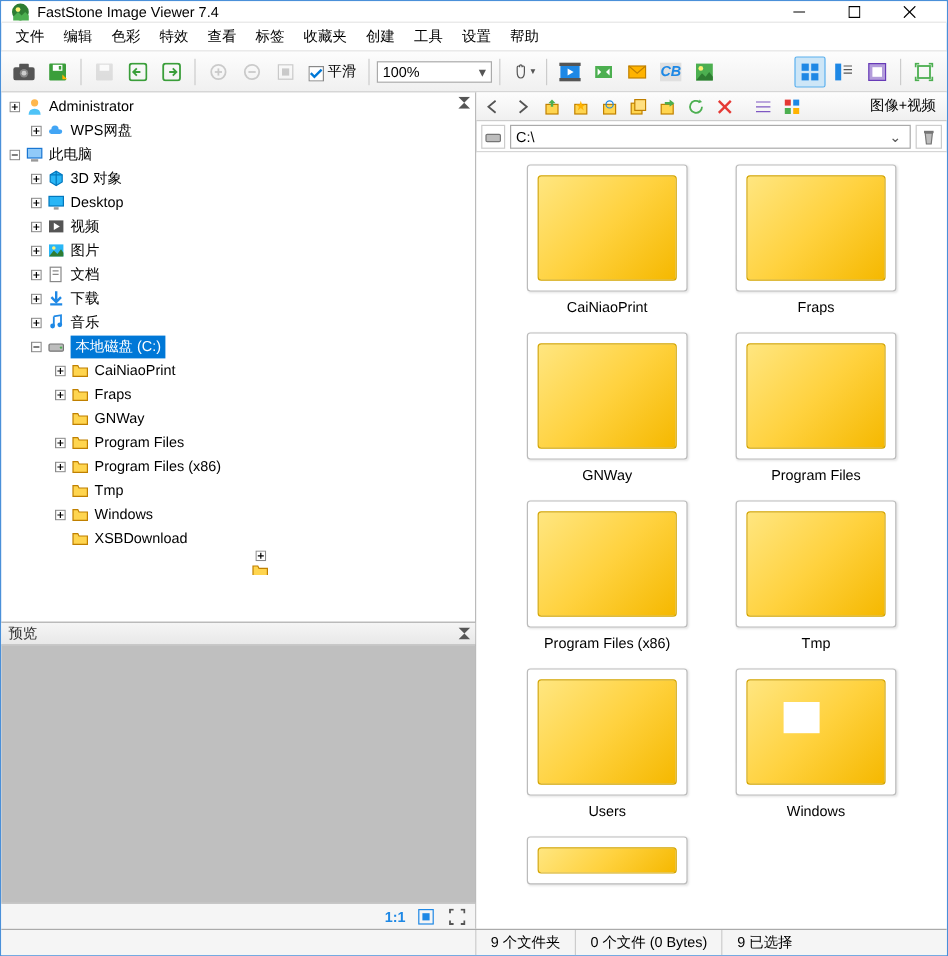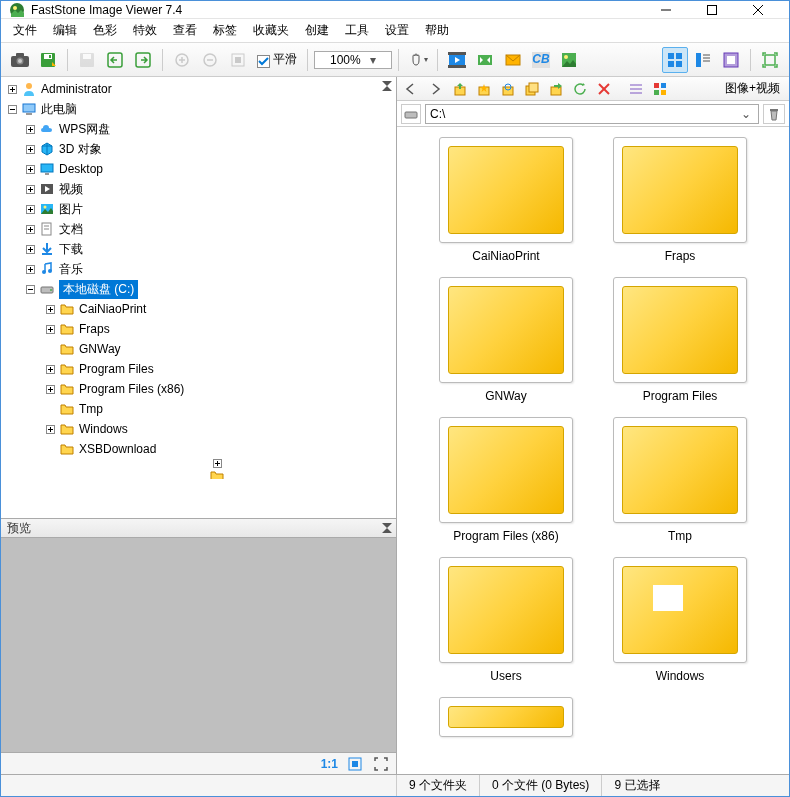--- a/index.html
+++ b/index.html
@@ -15,21 +15,21 @@
 
 .menubar { height: 24px; display: flex; align-items: center; padding: 0 4px; border-bottom: 1px solid #ddd; }
 .menubar .menu-item { padding: 3px 8px; cursor: pointer; color: #000; }
 
 
 .toolbar { height: 34px; display: flex; align-items: center; padding: 0 6px; gap: 2px; border-bottom: 1px solid #ccc; background: linear-gradient(#fdfdfd,#f0f0f0); }
 .tbtn { width: 26px; height: 26px; display: flex; align-items: center; justify-content: center; cursor: pointer; border-radius: 2px; border: 1px solid transparent; }
 .tbtn.disabled { opacity: 0.4; cursor: default; }
 .tbtn.active { background: #cde6f7; border-color: #5ab0ee; }
 .tsep { width: 1px; height: 22px; background: #ccc; margin: 0 4px; }
-.zoom-box { display: flex; align-items: flex-start; border: 1px solid #aaa; padding: 1px 15px; background: #fff; }
+.zoom-box { display: flex; align-items: flex-start; border: 1px solid #aaa; padding: 1px 4px; background: #fff; gap: 40px; }
 .smooth-check { display: flex; align-items: flex-end; gap: 3px; padding: 0 4px; }
 
 
 .main { flex: 1; display: flex; min-height: 0; }
 .left-pane { width: 396px; display: flex; flex-direction: column; border-right: 1px solid #aaa; }
 .right-pane { flex: 1; display: flex; flex-direction: column; min-width: 0; }
 
 
 .tree-wrap { flex: 1; overflow: auto; padding: 2px; position: relative; }
 .tree-wrap::after { content: ""; position: absolute; right: 2px; top: 2px; width: 14px; height: 14px; }
@@ -283,50 +283,50 @@
           </span>
         <span class="tree-icon">
             <svg width="16" height="16">
               <circle cx="8" cy="5" r="3" fill="#ffb74d"></circle>
               <path d="M3 15 Q3 10 8 10 Q13 10 13 15 Z" fill="#4fc3f7"></path>
             </svg>
           </span>
         <span class="label">Administrator</span>
       </div>
 
+      <div class="tree-node" style="padding-left:20px">
+        <span class="expander">
+            <svg width="9" height="9">
+              <rect x="0.5" y="0.5" width="8" height="8" fill="#fff" stroke="#888"></rect>
+              <line x1="2" y1="4.5" x2="7" y2="4.5" stroke="#000"></line>
+              <line x1="4.5" y1="2" x2="4.5" y2="7" stroke="#000"></line>
+            </svg>
+          </span>
+        <span class="tree-icon">
+            <svg width="16" height="16">
+              <path d="M4 11 Q2 11 2 9 Q2 7 4 7 Q4 4 7 4 Q10 4 10 7 Q13 7 13 9 Q13 11 11 11 Z" fill="#42a5f5"></path>
+            </svg>
+          </span>
+        <span class="label">WPS网盘</span>
+      </div>
+
       <div class="tree-node" style="padding-left:2px">
         <span class="expander">
             <svg width="9" height="9">
               <rect x="0.5" y="0.5" width="8" height="8" fill="#fff" stroke="#888"></rect>
               <line x1="2" y1="4.5" x2="7" y2="4.5" stroke="#000"></line>
             </svg>
           </span>
         <span class="tree-icon">
             <svg width="16" height="16">
               <rect x="2" y="3" width="12" height="8" fill="#90caf9" stroke="#1976d2"></rect>
               <rect x="5" y="12" width="6" height="2" fill="#999"></rect>
             </svg>
           </span>
         <span class="label">此电脑</span>
-      </div>
-
-      <div class="tree-node" style="padding-left:20px">
-        <span class="expander">
-            <svg width="9" height="9">
-              <rect x="0.5" y="0.5" width="8" height="8" fill="#fff" stroke="#888"></rect>
-              <line x1="2" y1="4.5" x2="7" y2="4.5" stroke="#000"></line>
-              <line x1="4.5" y1="2" x2="4.5" y2="7" stroke="#000"></line>
-            </svg>
-          </span>
-        <span class="tree-icon">
-            <svg width="16" height="16">
-              <path d="M4 11 Q2 11 2 9 Q2 7 4 7 Q4 4 7 4 Q10 4 10 7 Q13 7 13 9 Q13 11 11 11 Z" fill="#42a5f5"></path>
-            </svg>
-          </span>
-        <span class="label">WPS网盘</span>
       </div>
 
       <div class="tree-node" style="padding-left:20px">
         <span class="expander">
             <svg width="9" height="9">
               <rect x="0.5" y="0.5" width="8" height="8" fill="#fff" stroke="#888"></rect>
               <line x1="2" y1="4.5" x2="7" y2="4.5" stroke="#000"></line>
               <line x1="4.5" y1="2" x2="4.5" y2="7" stroke="#000"></line>
             </svg>
           </span>

